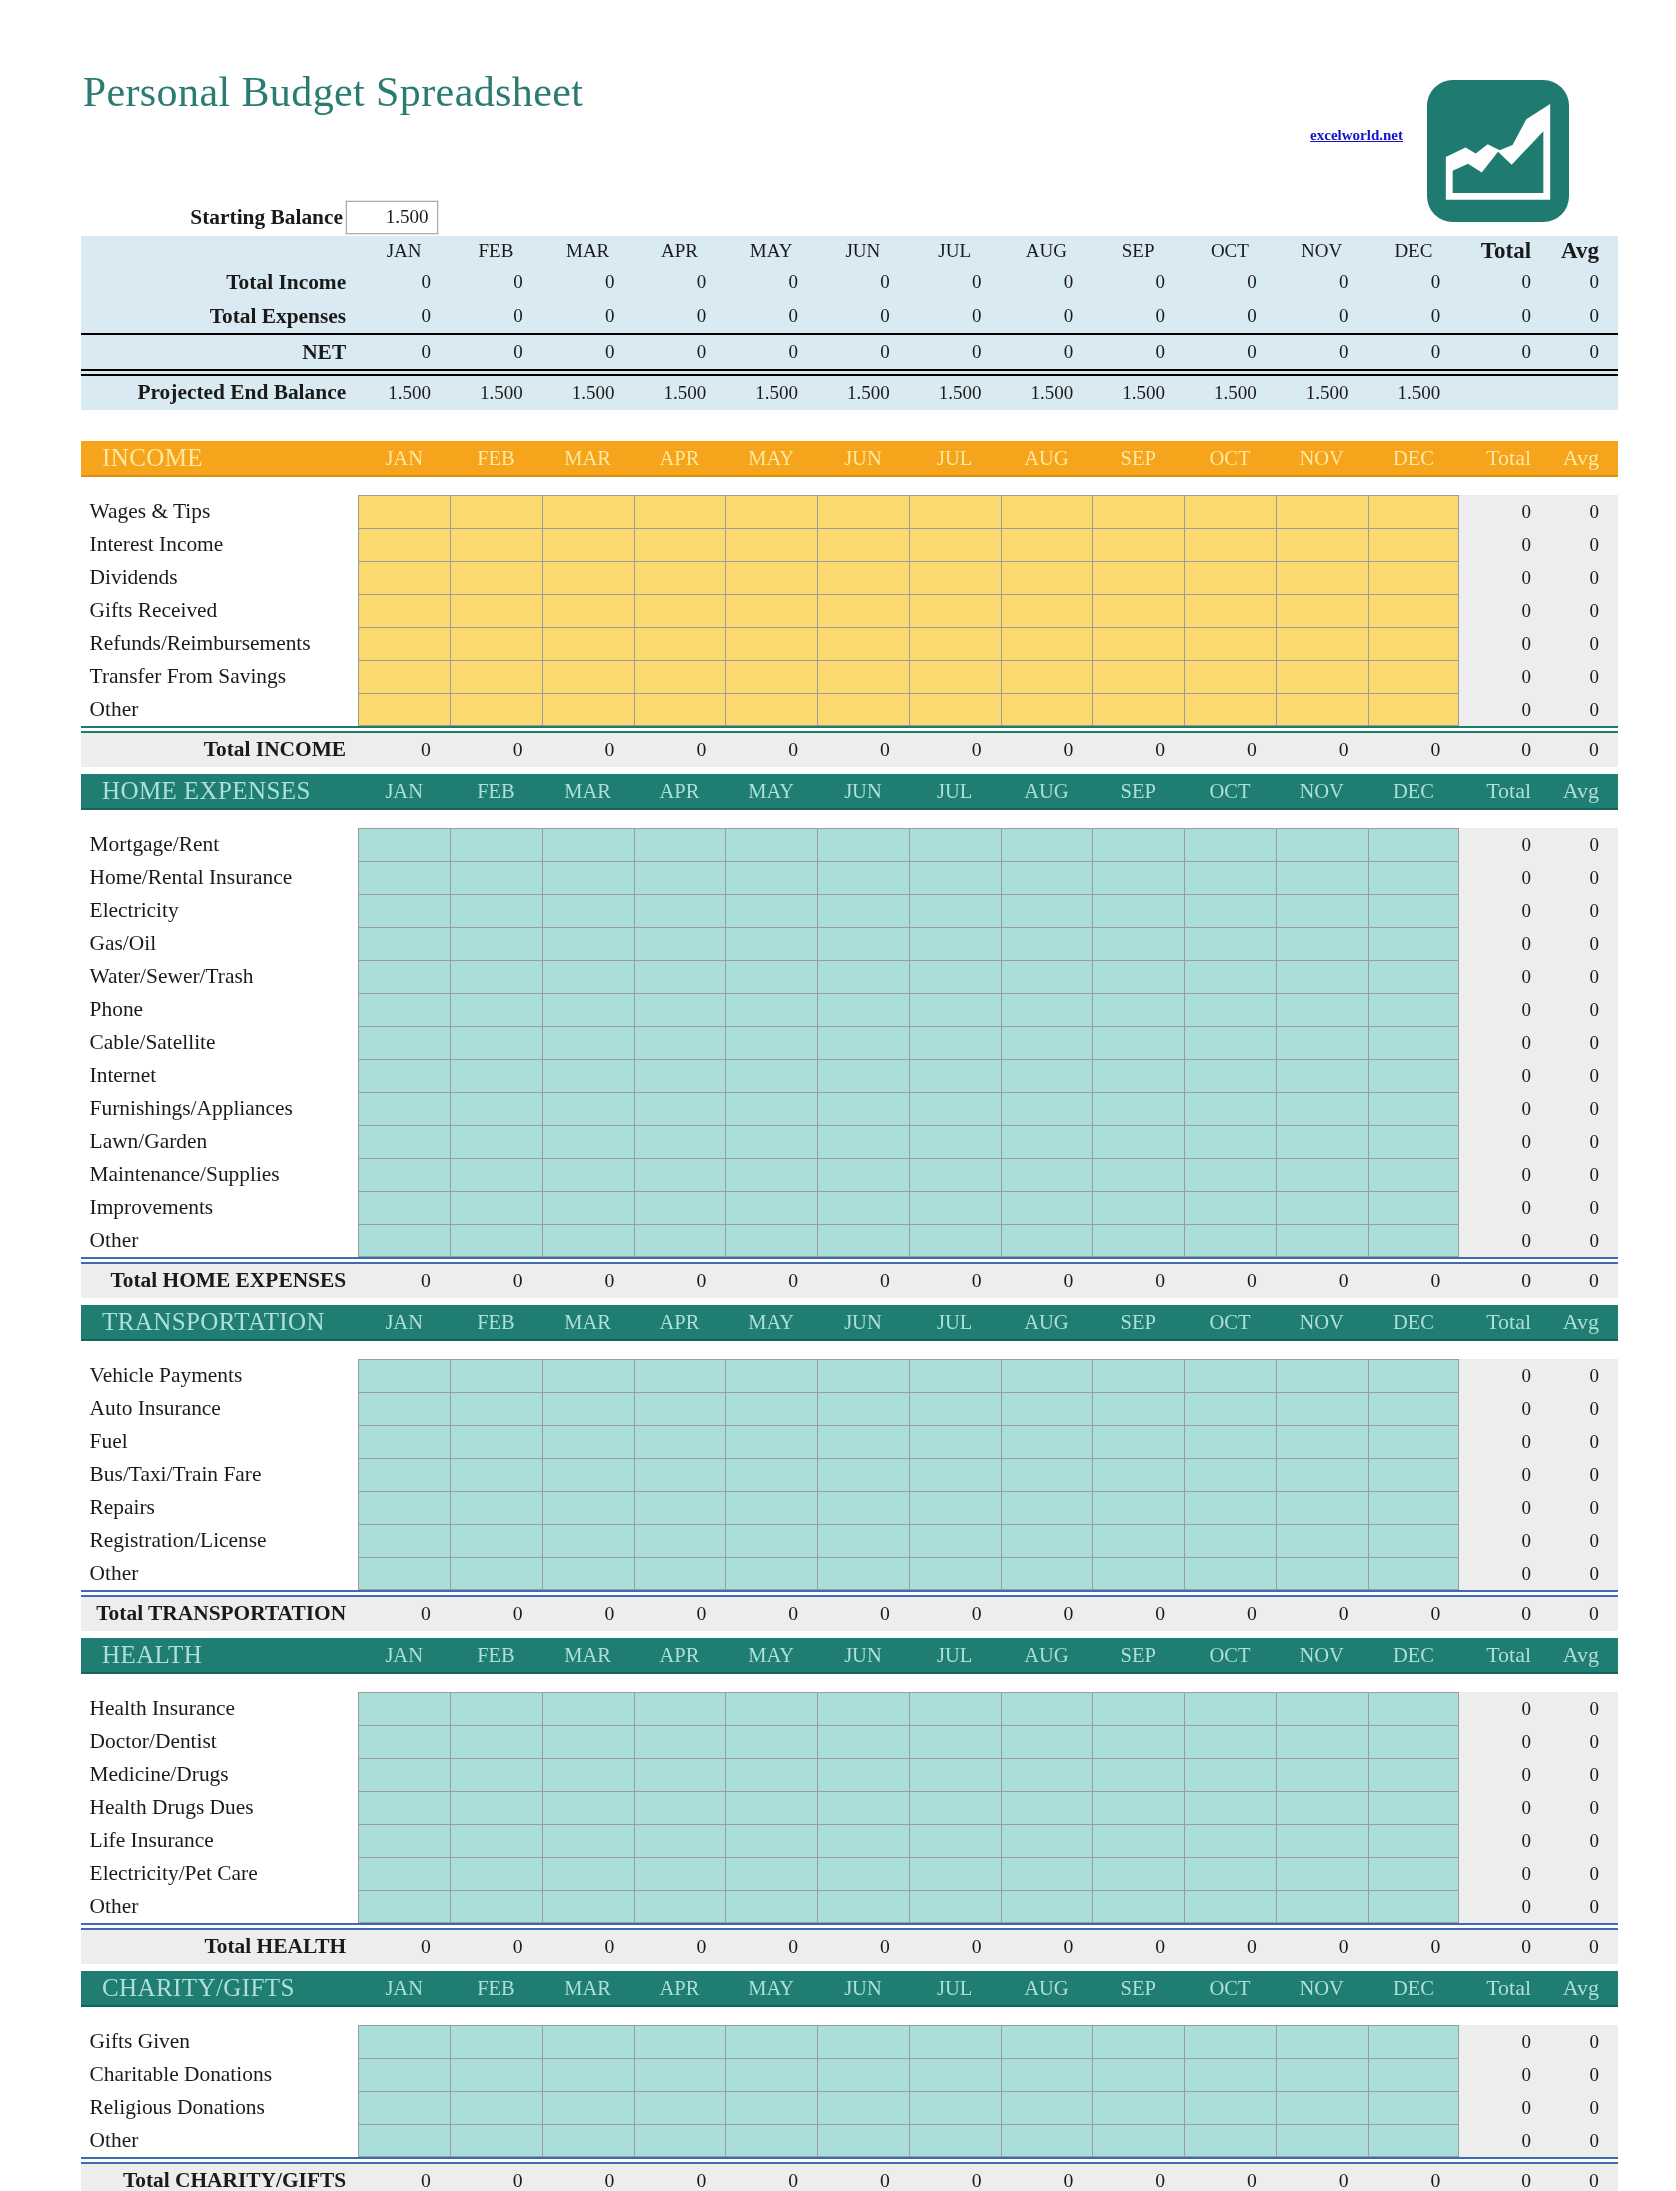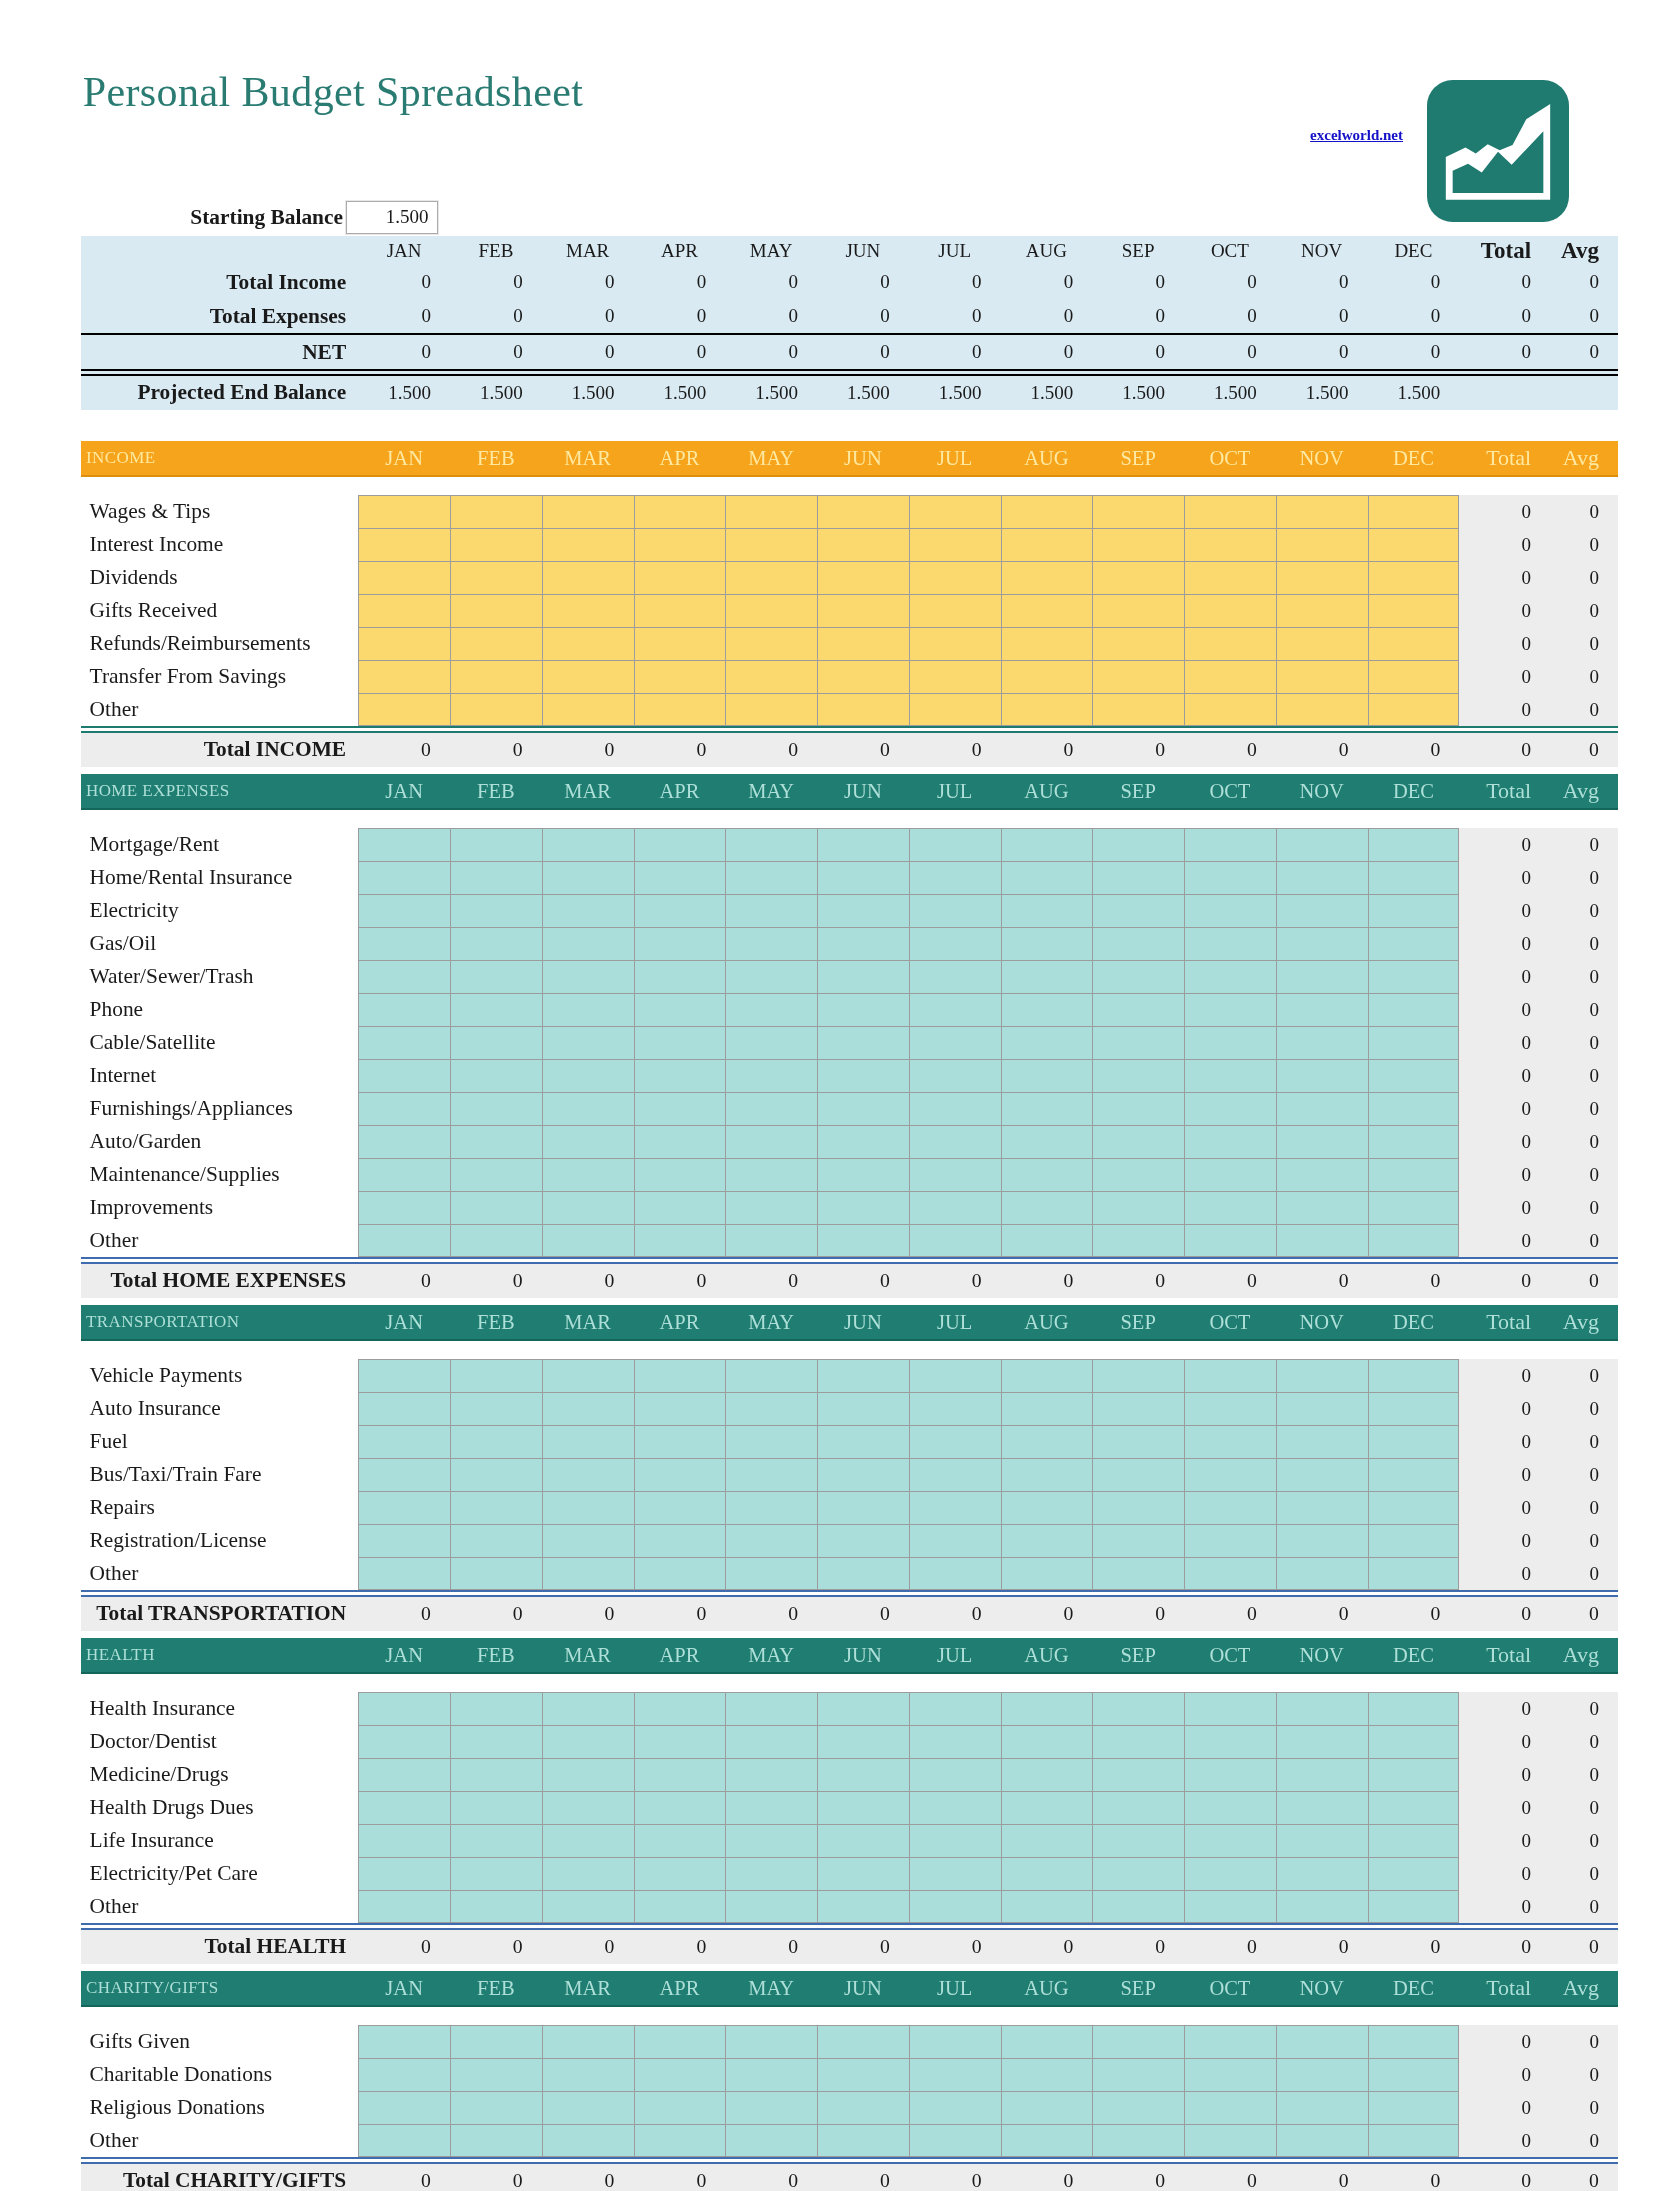--- a/index.html
+++ b/index.html
@@ -26,21 +26,21 @@
   .mh{text-align:center;font-size:19px}
   .sum-header .c-total,.sum-header .c-avg{text-align:right;padding-right:19px;font-size:23px;font-weight:600}
   .sum-label{text-align:right;padding-right:12px;font-weight:700;font-size:21.4px}
   .val{text-align:right;padding-right:19px;font-size:19px}
   .net-row{border-top:2.6px solid #000}
   .dbl-black{height:2.6px;border-top:2.6px solid #000;border-bottom:2.6px solid #000;box-sizing:content-box}
   .section{position:absolute;left:0;width:1537px}
   .section-header{display:flex;height:34px;align-items:center}
   .t-income .section-header{background:#F5A41B;color:#FFE9A0;border-bottom:2.6px solid #DD8F0C}
   .t-expense .section-header{background:#1F7E71;color:#AEDFD8;border-bottom:2.6px solid #14655A}
-  .sec-title{font-size:17px;padding-left:5px;letter-spacing:0.4px}
+  .sec-title{font-size:25px;padding-left:21px;letter-spacing:0.4px}
   .section-header .mh{font-size:20.5px}
   .section-header .c-total,.section-header .c-avg{text-align:right;padding-right:19px;font-size:22px}
   .sec-body{margin-top:18px}
   .grid-row{display:flex;height:33px}
   .row-label{font-size:21.4px;padding-left:8.6px;display:flex;align-items:center;background:#fff}
   .cell-m{border-left:1.7px solid #9C9C9C;border-top:1.7px solid #9C9C9C}
   .t-income .cell-m{background:#FBD96E}
   .t-expense .cell-m{background:#A9DEDA}
   .cell-m.last{border-right:1.7px solid #9C9C9C}
   .grid-row.lastrow .cell-m{border-bottom:1.7px solid #9C9C9C}
@@ -482,21 +482,21 @@
               <div class="c-m cell-m"></div>
               <div class="c-m cell-m"></div>
               <div class="c-m cell-m"></div>
               <div class="c-m cell-m"></div>
               <div class="c-m cell-m"></div>
               <div class="c-m cell-m last"></div>
               <div class="c-total cell-total">0</div>
               <div class="c-avg cell-avg">0</div>
             </div>
             <div class="grid-row">
-              <div class="c-label row-label">Auto/Garden</div>
+              <div class="c-label row-label">Lawn/Garden</div>
               <div class="c-m cell-m"></div>
               <div class="c-m cell-m"></div>
               <div class="c-m cell-m"></div>
               <div class="c-m cell-m"></div>
               <div class="c-m cell-m"></div>
               <div class="c-m cell-m"></div>
               <div class="c-m cell-m"></div>
               <div class="c-m cell-m"></div>
               <div class="c-m cell-m"></div>
               <div class="c-m cell-m"></div>

